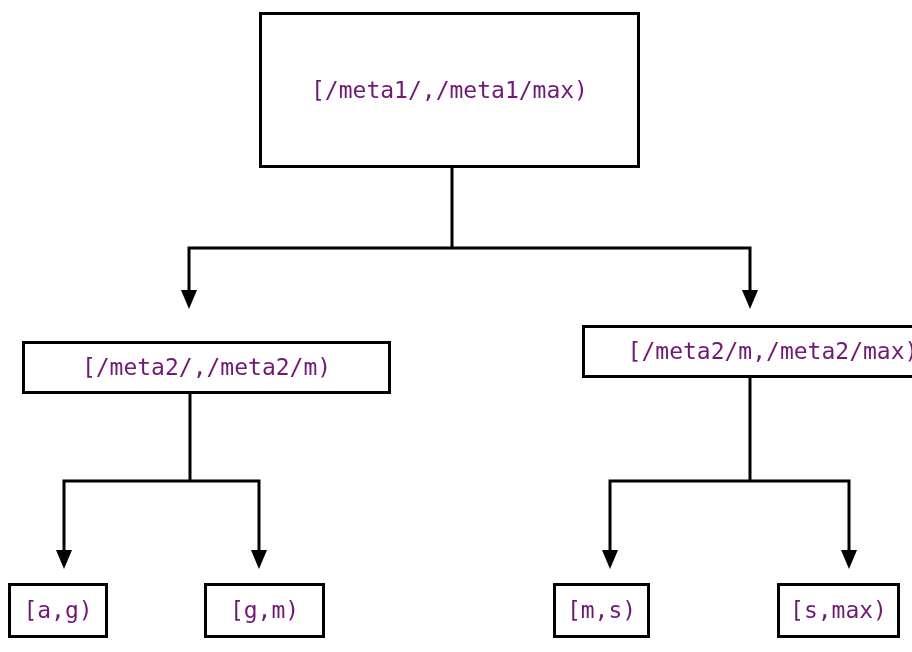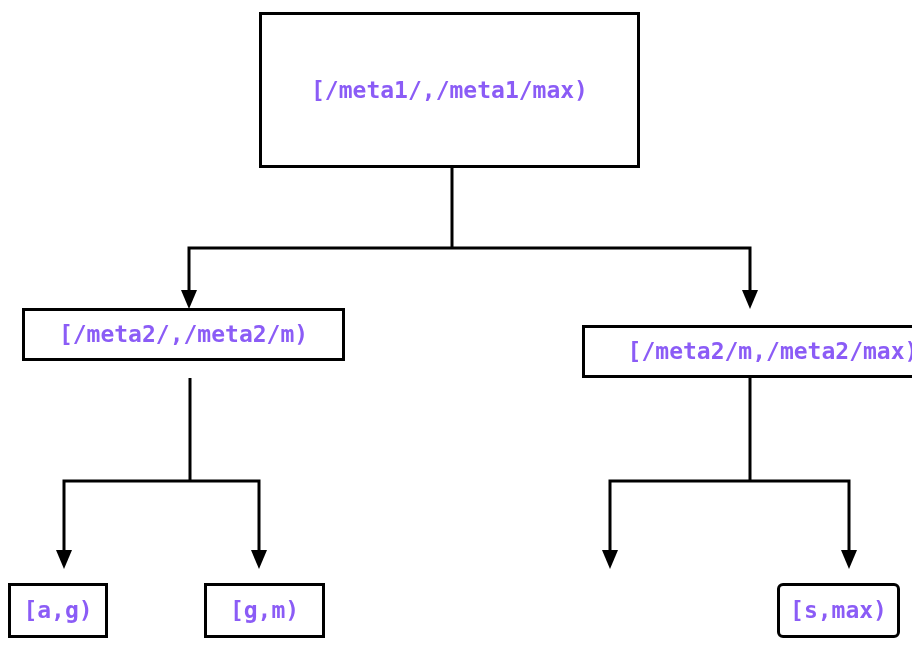--- a/index.html
+++ b/index.html
@@ -25,33 +25,33 @@
   .node {
     position: absolute;
     box-sizing: border-box;
     border: 3px solid #000000;
     background: #ffffff;
     display: flex;
     align-items: center;
     justify-content: center;
   }
   .node .label {
-    color: #8b5cf6;
+    color: #701a75;
     font-size: 23px;
-    font-weight: bold;
+    font-weight: normal;
     white-space: nowrap;
     line-height: 1;
   }
   .node-root      { left: 259px; top: 12px;  width: 381px; height: 156px; }
-  .node-l2-left   { left: 22px;  top: 308px; width: 323px; height: 53px; }
+  .node-l2-left   { left: 22px;  top: 341px; width: 369px; height: 53px; }
   .node-l2-right  { left: 582px; top: 325px; width: 382px; height: 53px; }
   .node-leaf-ag   { left: 8px;   top: 583px; width: 100px; height: 55px; }
   .node-leaf-gm   { left: 204px; top: 583px; width: 121px;  height: 55px; }
   .node-leaf-ms   { left: 553px; top: 583px; width: 97px;  height: 55px; }
-  .node-leaf-smax { left: 777px; top: 583px; width: 123px; height: 55px; border-radius: 6px; }
+  .node-leaf-smax { left: 777px; top: 583px; width: 123px; height: 55px; }
 </style>
 </head>
 <body>
 
 <div class="canvas">
 
   <svg class="edges-svg" viewBox="0 0 912 652" xmlns="http://www.w3.org/2000/svg">
 
     <path d="M452,167 L452,248" stroke="#000000" stroke-width="3" fill="none"></path>
 
@@ -83,18 +83,21 @@
   </div>
 
   <div class="node node-leaf-ag">
     <span class="label">[a,g)</span>
   </div>
 
   <div class="node node-leaf-gm">
     <span class="label">[g,m)</span>
   </div>
 
+  <div class="node node-leaf-ms">
+    <span class="label">[m,s)</span>
+  </div>
 
   <div class="node node-leaf-smax">
     <span class="label">[s,max)</span>
   </div>
 
 </div>
 
 </body></html>

